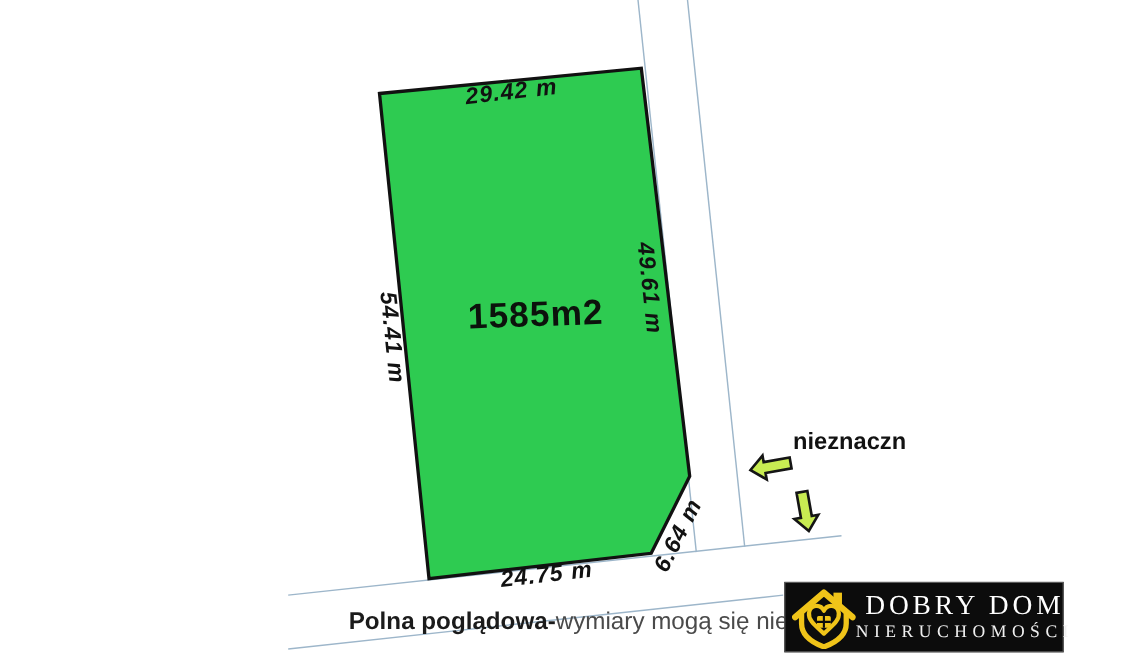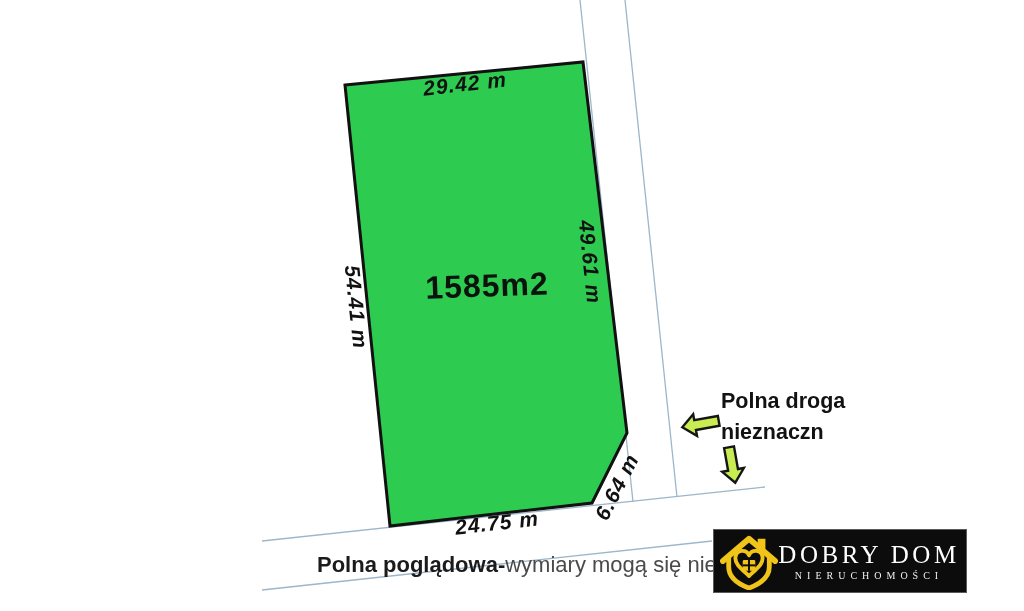--- a/index.html
+++ b/index.html
@@ -51,21 +51,21 @@
     flex:1 1 auto;display:flex;flex-direction:column;
     align-items:center;justify-content:center;margin-right:6px;
   }
   .logo-name{
     font-family:"Liberation Serif", serif;
     color:#ffffff;font-size:25px;letter-spacing:3.5px;
     white-space:nowrap;line-height:26px;
   }
   .logo-sub{
     font-family:"Liberation Serif", serif;
-    color:#f0f0f0;font-size:10px;letter-spacing:5px;
+    color:#f0f0f0;font-size:16px;letter-spacing:5px;
     white-space:nowrap;margin-top:2px;
   }
 </style>
 </head>
 <body>
 
 <div id="stage">
 
   <svg id="map-canvas" width="1024" height="611" viewBox="0 0 1024 611">
 
@@ -86,21 +86,20 @@
 
   <div class="lbl" style="left:590px;top:262px;transform:translate(-50%,-50%) rotate(84deg);">49.61 m</div>
 
   <div class="lbl" style="left:497px;top:523px;transform:translate(-50%,-50%) rotate(-6.5deg);">24.75 m</div>
 
   <div class="lbl" style="left:617px;top:487px;transform:translate(-50%,-50%) rotate(-63deg);">6.64 m</div>
 
   <div class="lbl-area" style="left:487px;top:286px;transform:translate(-50%,-50%) rotate(-2deg);">1585m2</div>
 
   <div class="road-label">
-    <div>Polna droga</div>
     <div>nieznaczn</div>
   </div>
 
   <div class="caption">
     <span class="cap-bold">Polna poglądowa-</span><span>wymiary mogą się nieznaczn</span>
   </div>
 
   <div class="logo">
     <svg class="logo-house" width="58" height="58" viewBox="0 0 60 60">
       <rect x="39" y="7" width="8" height="11" fill="var(--gold,#f0c419)"></rect>

